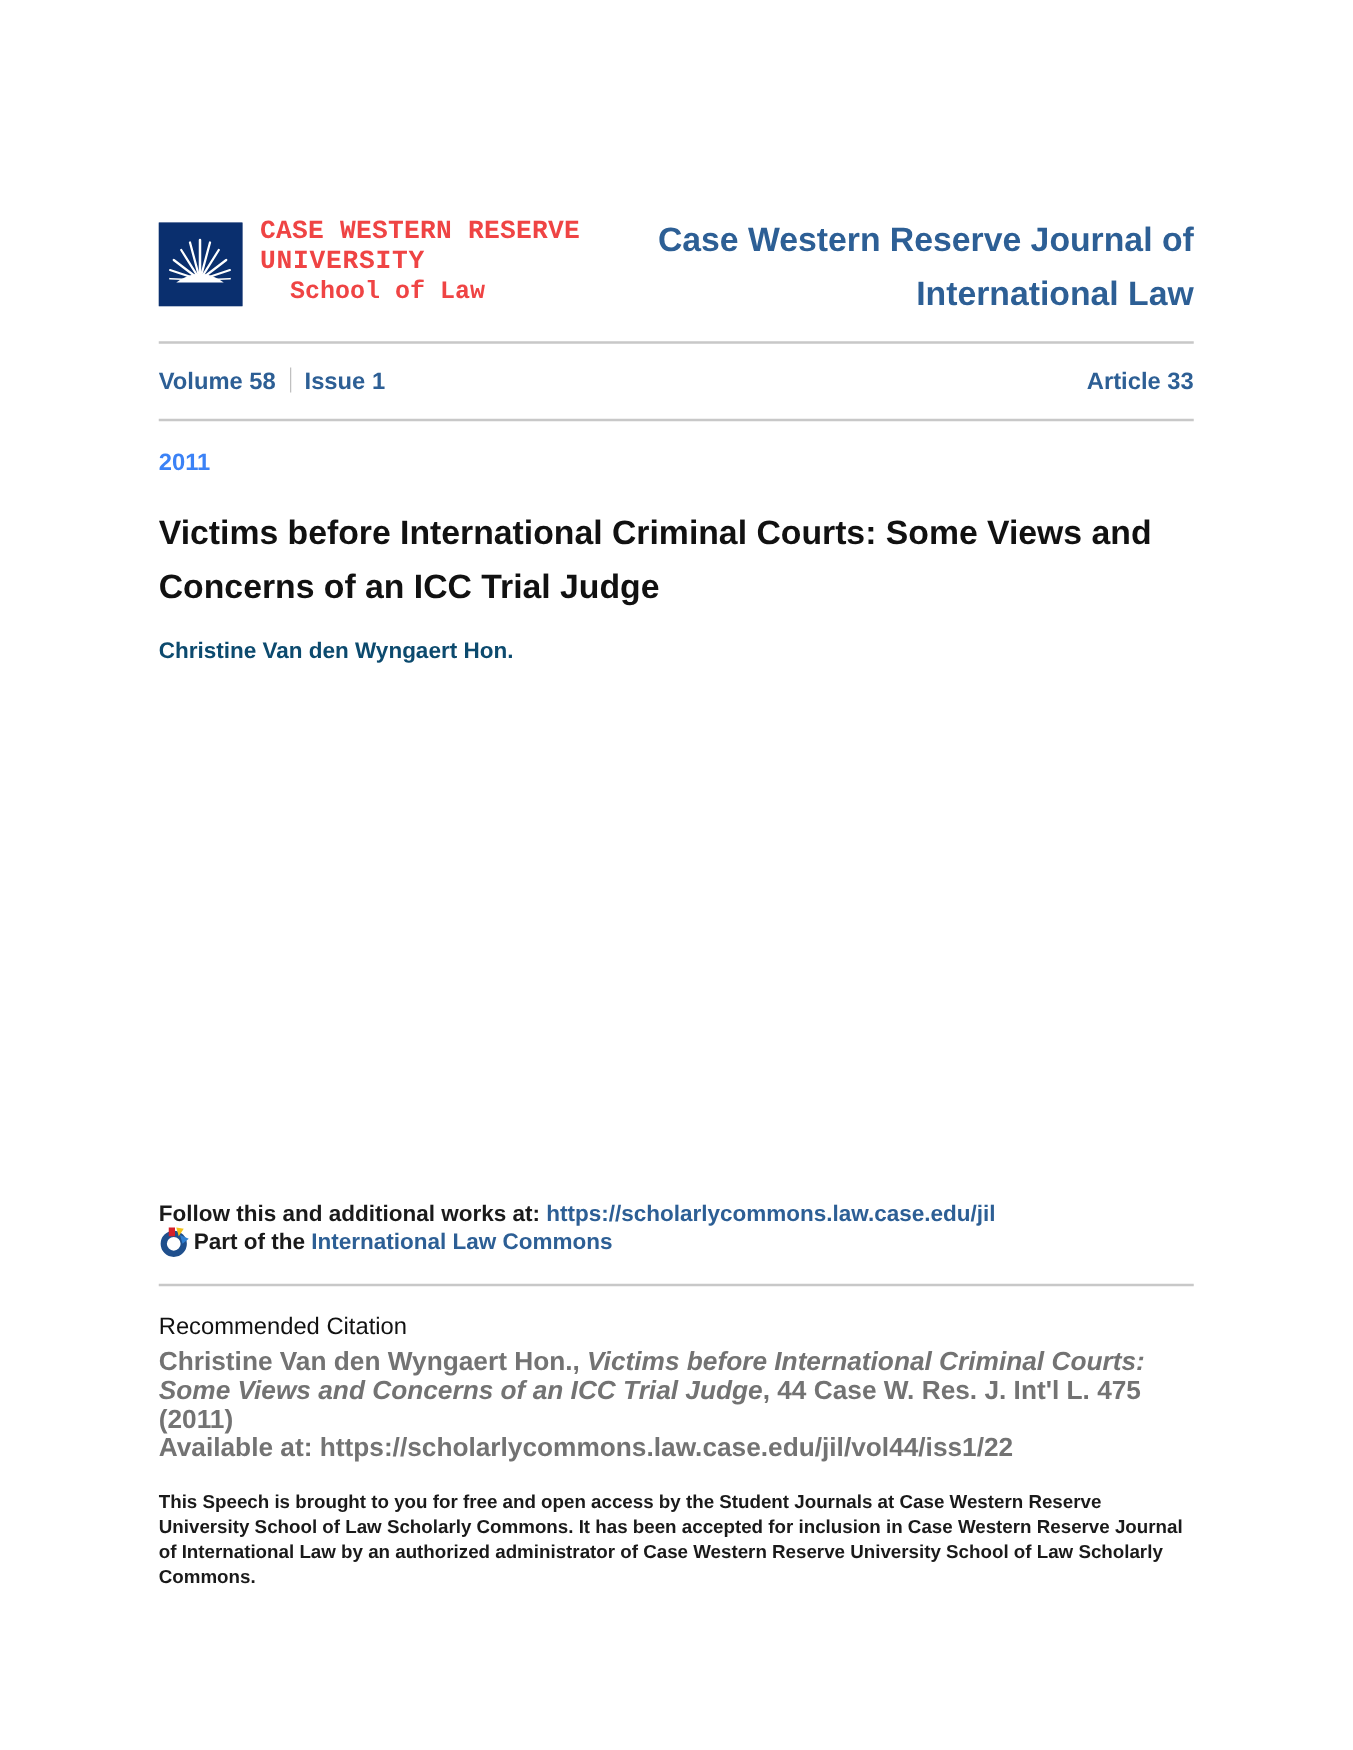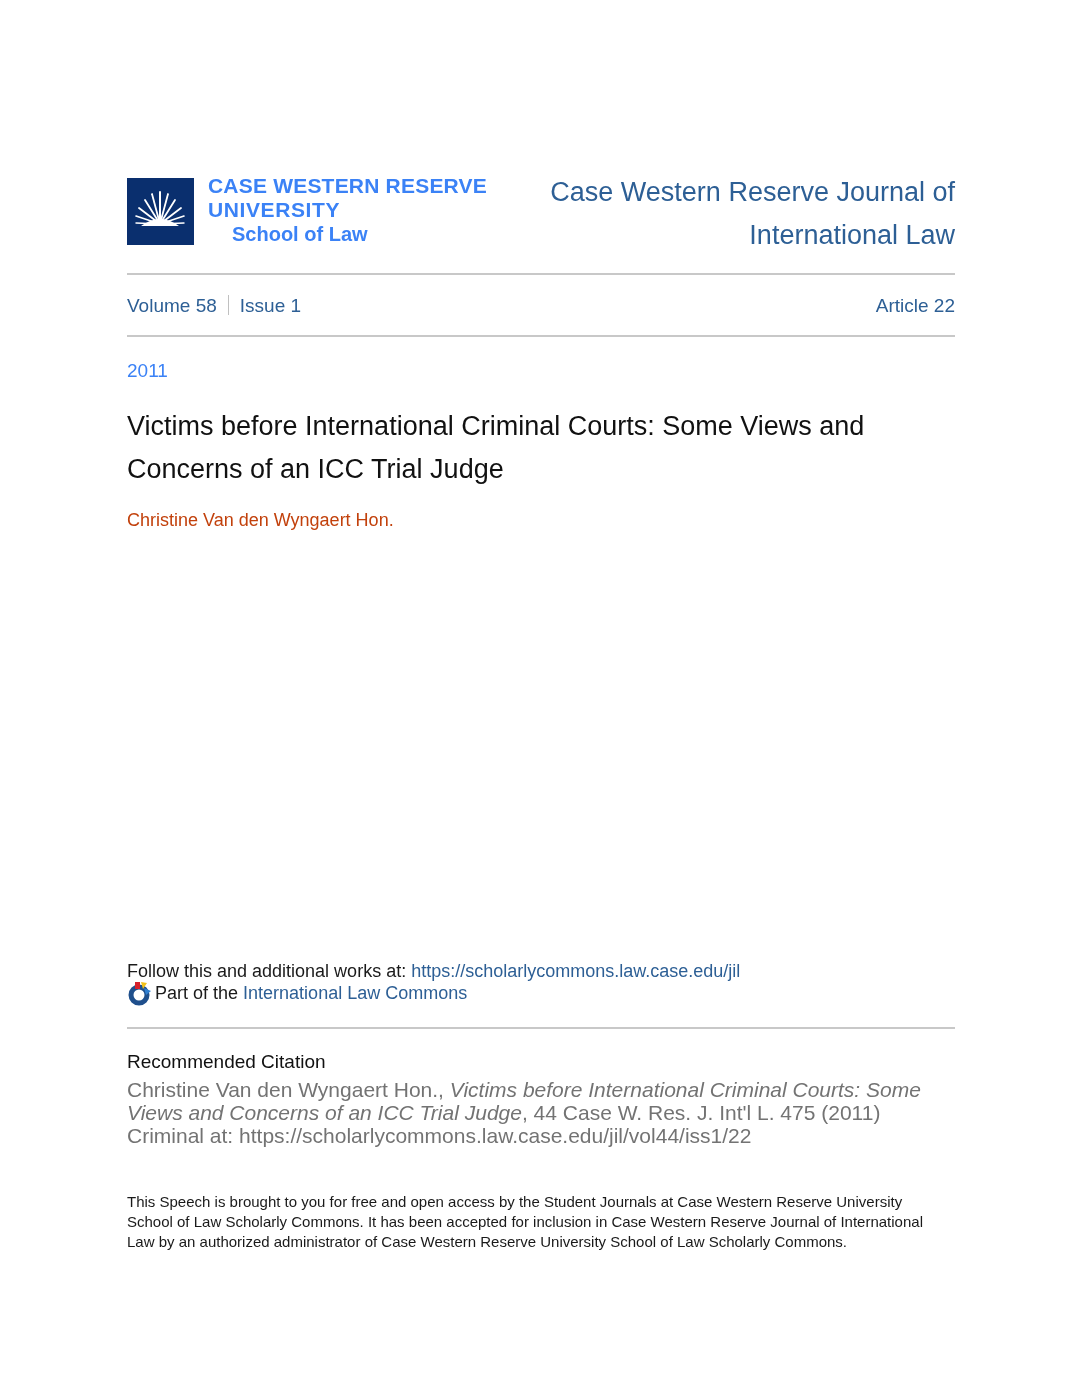--- a/index.html
+++ b/index.html
@@ -8,32 +8,32 @@
       background: #ffffff;
     }
     body {
       width: 1082px;
       height: 1400px;
       position: relative;
       font-family: "Liberation Sans", sans-serif;
       color: #1a1a1a;
       overflow: hidden;
     }
-    .abs { position: absolute; }
+    .abs { position: absolute; font-weight: bold; }
 
     
     .logo-box {
       left: 127px; top: 178px; width: 67px; height: 67px;
       background: #0a2f6e;
     }
     .logo-box svg { display: block; width: 67px; height: 67px; }
     .logo-text {
       left: 208px; top: 174px;
-      color: #3b82f6;
-      font-family: Liberation Sans, sans-serif;
+      color: #ef4444;
+      font-family: Liberation Mono, monospace;
       font-weight: bold;
       line-height: 24px;
     }
     .logo-text .l1 { font-size: 21px; letter-spacing: 0.2px; }
     .logo-text .l2 { font-size: 21px; letter-spacing: 0.6px; }
     .logo-text .l3 { font-size: 20px; font-weight: bold; margin-left: 24px; }
 
     .journal-title {
       right: 127px; top: 171px;
       width: 440px;
@@ -62,21 +62,21 @@
     .meta-row .right { position: absolute; right: 0; top: 0; }
 
     .year {
       left: 127px; top: 360px; font-size: 19px; color: #3b82f6;
     }
     .article-title {
       left: 127px; top: 405px; width: 830px;
       font-size: 27px; line-height: 43px; color: #111;
     }
     .author {
-      left: 127px; top: 510px; font-size: 18px; color: #c2410c;
+      left: 127px; top: 510px; font-size: 18px; color: #0c4a6e;
     }
 
     .follow {
       left: 127px; top: 945px; font-size: 18px; color: #1a1a1a; white-space: nowrap; margin-top: 16px;
     }
     .link { color: #2d5f95; text-decoration: none; cursor: pointer; }
     .partof {
       left: 127px; top: 980px; font-size: 18px; color: #1a1a1a; white-space: nowrap;
       display: flex; align-items: center;
     }
@@ -129,21 +129,21 @@
   <div>International Law</div>
 </div>
 
 <div class="abs rule" style="top:273px;"></div>
 
 <div class="abs meta-row">
   <div class="left">
     <span class="link">Volume 58</span><span class="sep"></span><span class="link">Issue 1</span>
   </div>
   <div class="right">
-    <span class="link">Article 22</span>
+    <span class="link">Article 33</span>
   </div>
 </div>
 
 <div class="abs rule" style="top:335px;"></div>
 
 <div class="abs year">2011</div>
 <div class="abs article-title">Victims before International Criminal Courts: Some Views and Concerns of an ICC Trial Judge</div>
 <div class="abs author">Christine Van den Wyngaert Hon.</div>
 
 <div class="abs follow">
@@ -157,16 +157,16 @@
     <polygon points="17,8 24,11 19,15" fill="#2f7fd1"></polygon>
   </svg>
   <span>Part of the </span>&nbsp;<a class="link">International Law Commons</a>
 </div>
 
 <div class="abs rule" style="top:1027px;"></div>
 
 <div class="abs citation-heading">Recommended Citation</div>
 <div class="abs citation-body">
   <span>Christine Van den Wyngaert Hon., </span><i>Victims before International Criminal Courts: Some Views and Concerns of an ICC Trial Judge</i><span>, 44 Case W. Res. J. Int'l L. 475 (2011)</span><br>
-  <span>Criminal at: </span><span>https://scholarlycommons.law.case.edu/jil/vol44/iss1/22</span>
+  <span>Available at: </span><span>https://scholarlycommons.law.case.edu/jil/vol44/iss1/22</span>
 </div>
 
 <div class="abs footer-text">This Speech is brought to you for free and open access by the Student Journals at Case Western Reserve University School of Law Scholarly Commons. It has been accepted for inclusion in Case Western Reserve Journal of International Law by an authorized administrator of Case Western Reserve University School of Law Scholarly Commons.</div>
 
 </body></html>

